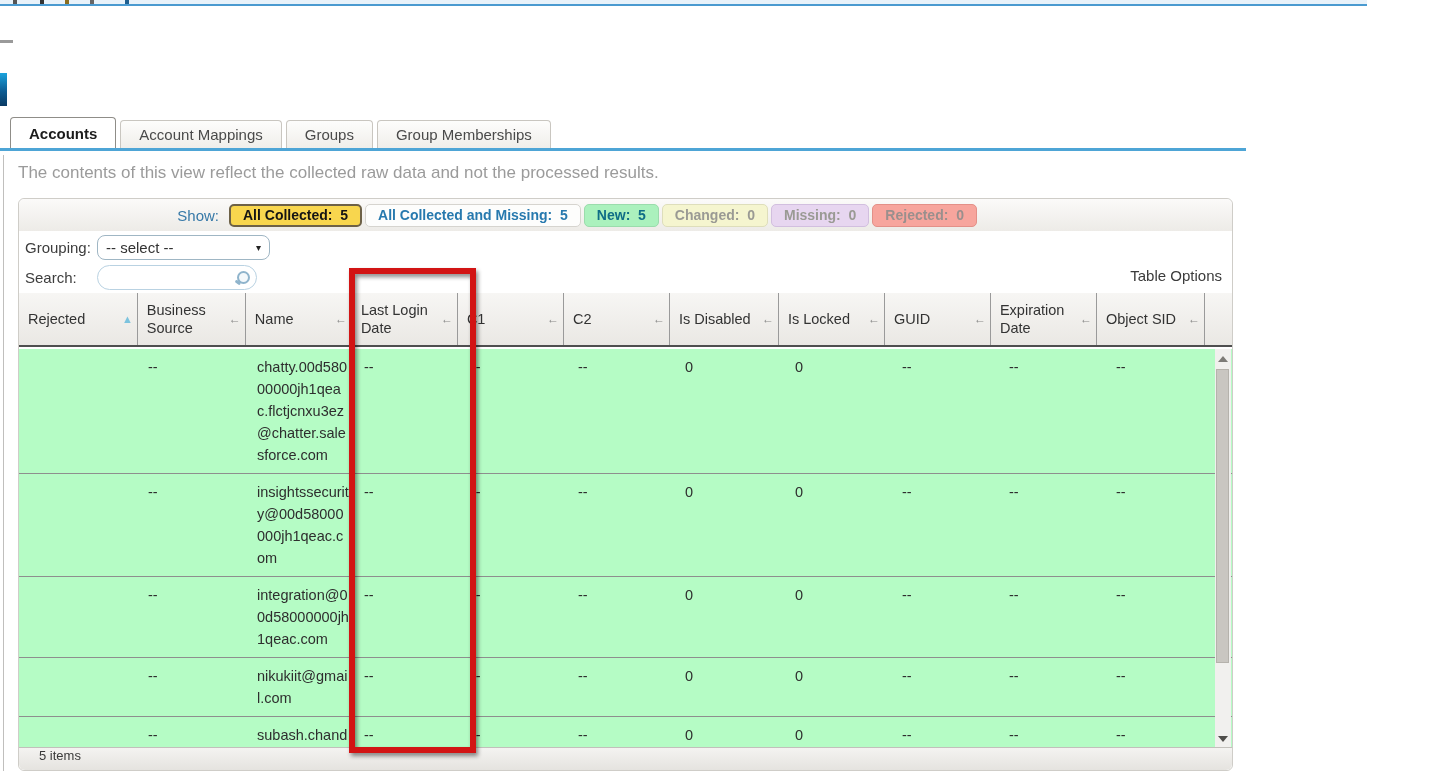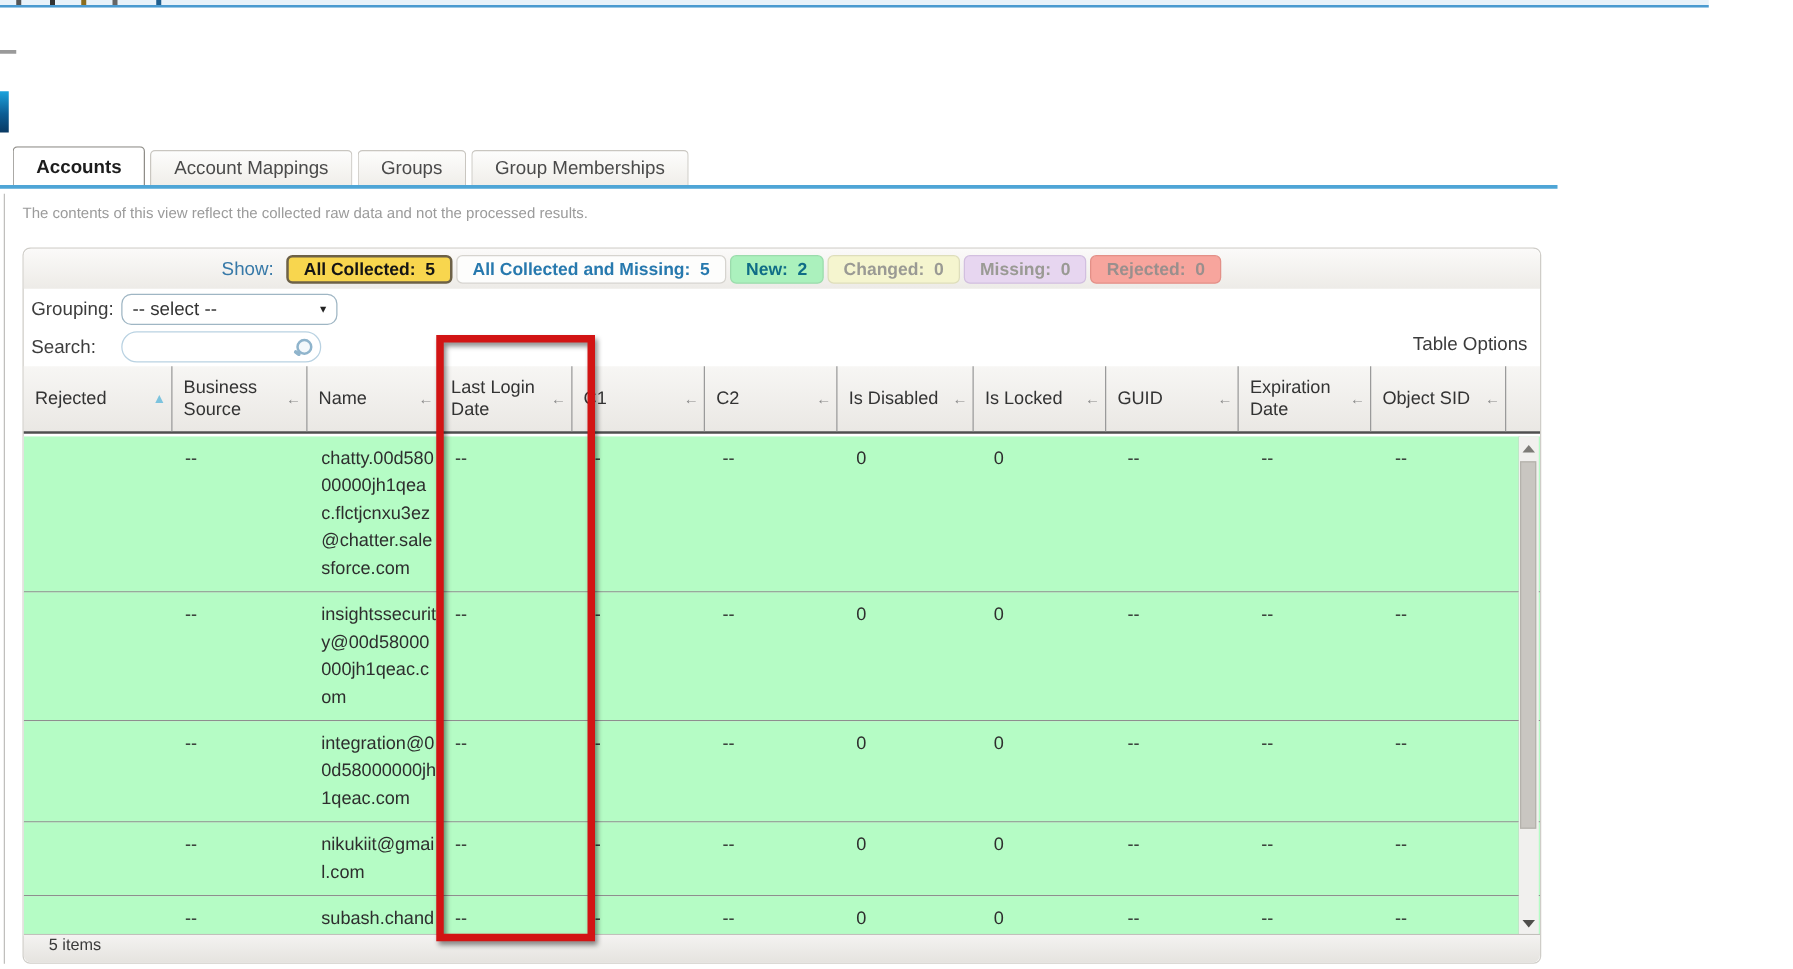--- a/index.html
+++ b/index.html
@@ -16,21 +16,21 @@
   #left-border { left:3px; top:155px; width:1px; height:616px; background:#c0bfbd; }
 
   
   #tabbar { left:10px; top:117px; height:31px; display:flex; align-items:flex-end;text-align:right; }
   .tab { height:28px; display:flex; align-items:center; padding:0 18px; margin-right:4px;
     border:1px solid #c9c6c0; border-bottom:none; border-radius:4px 4px 0 0;
     background:linear-gradient(180deg,#fdfdfc,#f0eeea); font-size:15px; color:#4a4a4a; cursor:pointer; }
   .tab.active { height:31px; background:#fff; border-color:#8f8d88; font-weight:bold; color:#1c1c1c; }
   #tab-underline { left:0px; top:148px; width:1246px; height:3px; background:#4ea5d6; }
 
-  #notice { left:18px; top:163px; font-size:12px; color:#9b9b9b; }
+  #notice { left:18px; top:163px; font-size:17px; color:#9b9b9b; }
 
   
   #panel { left:18px; top:198px; width:1215px; height:573px; background:#fff;
     border:1px solid #cfcdc8; border-radius:6px; }
 
   #show-row { position:absolute; left:0; top:0; width:100%; height:32px; border-radius:6px 6px 0 0;
     background:linear-gradient(180deg,#fbfaf9,#edebe7); display:flex; align-items:center; }
   #show-label { width:210px; text-align:right; font-size:15px; color:#3779a8; padding-right:10px; }
   .fbtn { height:23px; display:flex; align-items:center; padding:0 12px; margin-right:3px;
     border-radius:5px; font-size:14px; font-weight:bold; white-space:pre; cursor:pointer; }
@@ -106,21 +106,21 @@
 
 <div class="abs" id="notice">The contents of this view reflect the collected raw data and not the processed results.</div>
 
 <div class="abs" id="panel">
 
   <div id="show-row">
     <div id="show-label">Show:</div>
     <div id="filter-buttons" style="display:flex;align-items:center;">
         <div class="fbtn" style="background: rgb(248, 214, 78); color: rgb(20, 20, 20); border: 2px solid rgb(109, 97, 71);">All Collected:  5</div>
         <div class="fbtn" style="background: rgb(253, 253, 252); color: rgb(39, 121, 174); border: 1px solid rgb(214, 212, 207);">All Collected and Missing:  5</div>
-        <div class="fbtn" style="background: rgb(171, 241, 189); color: rgb(15, 109, 134); border: 1px solid rgb(155, 220, 172);">New:  2</div>
+        <div class="fbtn" style="background: rgb(171, 241, 189); color: rgb(15, 109, 134); border: 1px solid rgb(155, 220, 172);">New:  5</div>
         <div class="fbtn" style="background: rgb(245, 245, 207); color: rgb(154, 154, 148); border: 1px solid rgb(222, 222, 187);">Changed:  0</div>
         <div class="fbtn" style="background: rgb(231, 214, 240); color: rgb(154, 154, 148); border: 1px solid rgb(210, 191, 223);">Missing:  0</div>
         <div class="fbtn" style="background: rgb(247, 165, 157); color: rgb(154, 143, 141); border: 1px solid rgb(227, 144, 136);">Rejected:  0</div>
       </div>
   </div>
 
   <div class="form-row" style="top:36px;">
     <div class="form-label">Grouping:</div>
     <div id="grouping-select">
       <span>-- select --</span>

